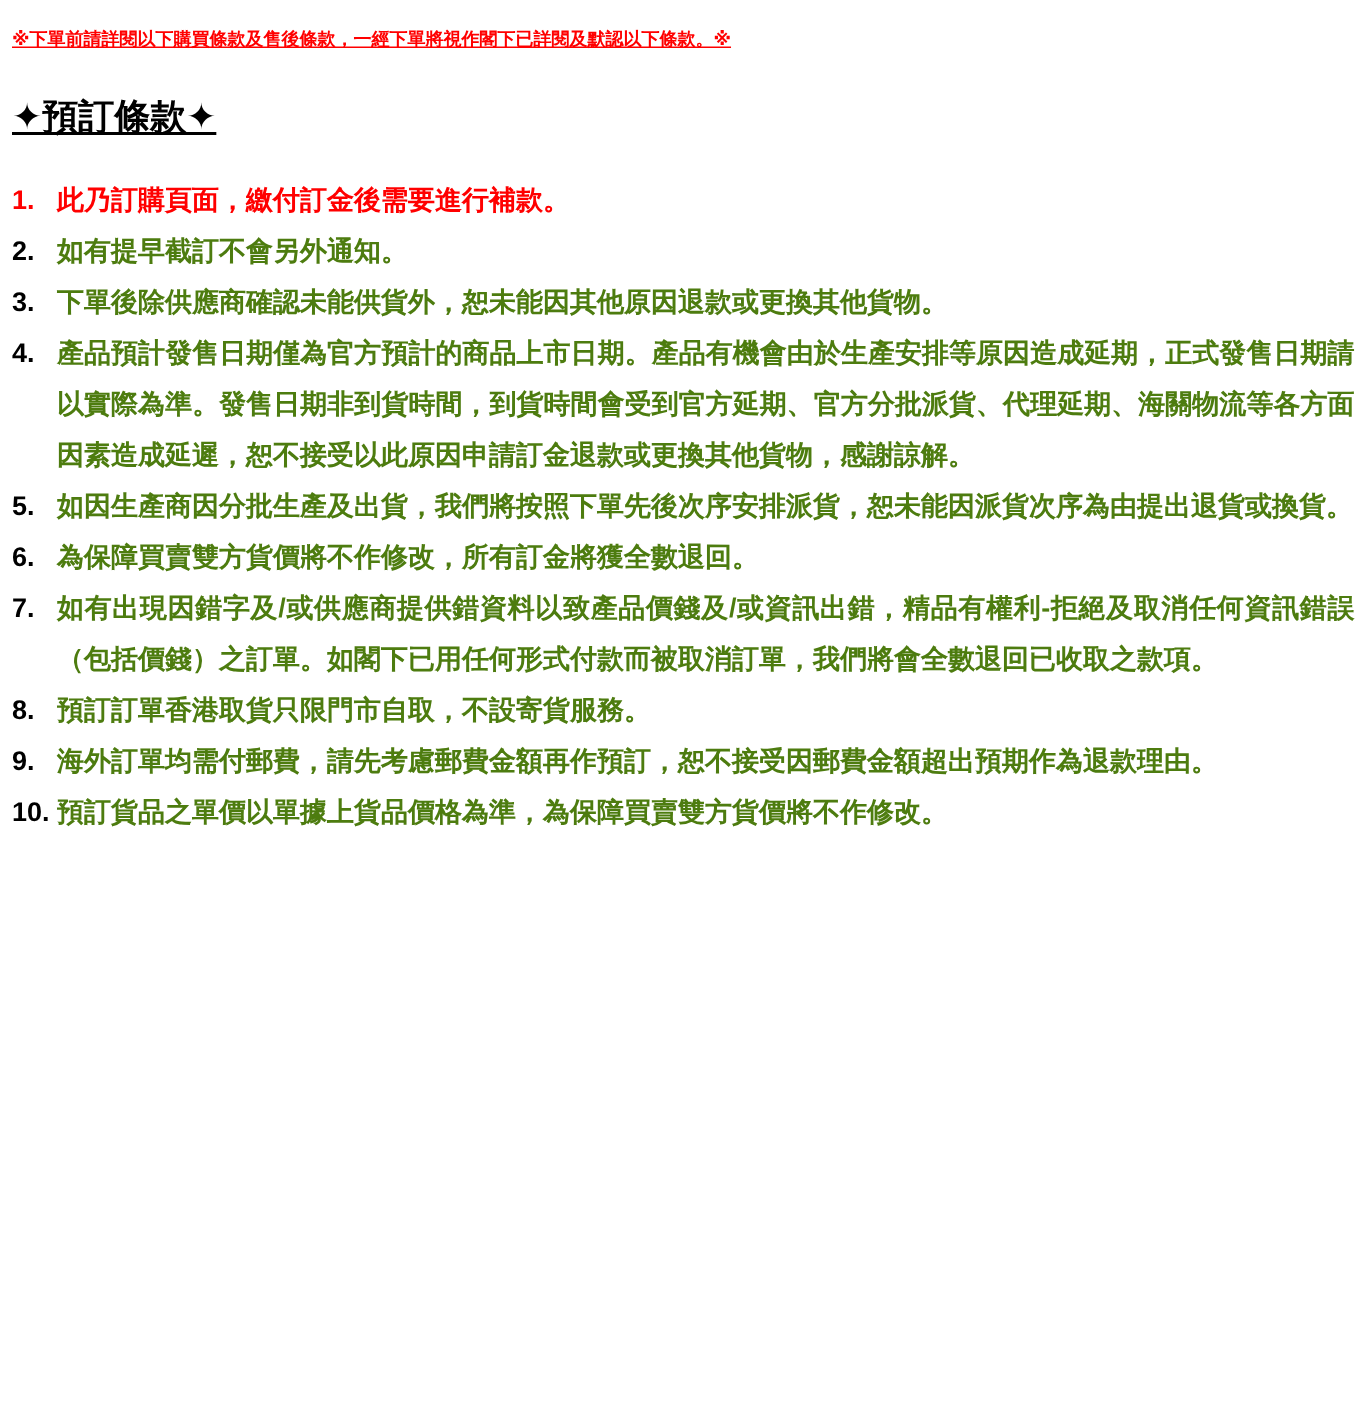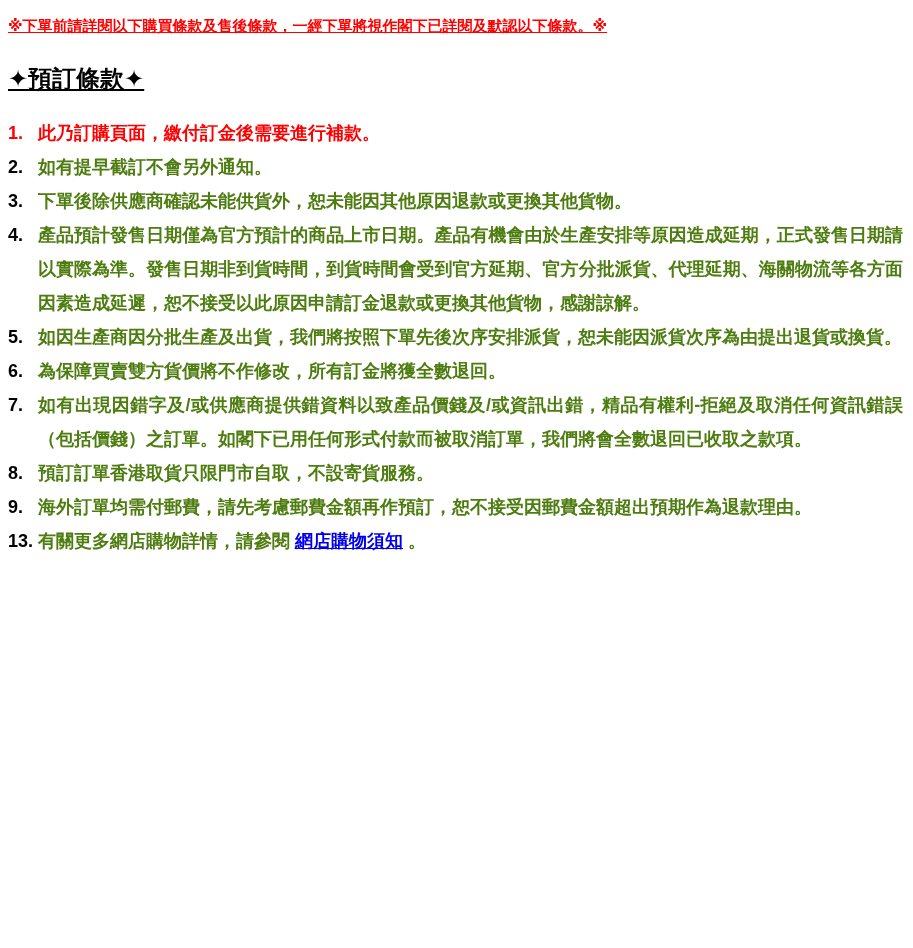--- a/index.html
+++ b/index.html
@@ -15,21 +15,21 @@
     color: #000000;
     box-sizing: border-box;
   }
   .doc {
     padding: 12px 10px 20px 8px;
     box-sizing: border-box;
   }
   .title {
     color: var(--red, #ff0000);
     text-decoration: underline;
-    font-size: 15px;
+    font-size: 12px;
     line-height: 28px;
     margin-bottom: 26px;
   }
   .section {
     color: #000000;
     font-size: 24px;
     text-decoration: underline;
     line-height: 26px;
     margin-bottom: 24px;
   }
@@ -102,17 +102,17 @@
       </div>
       <div class="term-item">
         <span class="term-num">8.</span>
         <span class="term-text"><span class="seg-normal">預訂訂單香港取貨只限門市自取，不設寄貨服務。</span></span>
       </div>
       <div class="term-item">
         <span class="term-num">9.</span>
         <span class="term-text"><span class="seg-normal">海外訂單均需付郵費，請先考慮郵費金額再作預訂，恕不接受因郵費金額超出預期作為退款理由。</span></span>
       </div>
       <div class="term-item">
-        <span class="term-num">13.</span>
-        <span class="term-text"><span class="seg-normal">有關更多網店購物詳情，請參閱 </span><span class="seg-link">網店購物須知</span><span class="seg-normal"> 。</span></span>
+        <span class="term-num">10.</span>
+        <span class="term-text"><span class="seg-normal">預訂貨品之單價以單據上貨品價格為準，為保障買賣雙方貨價將不作修改。</span></span>
       </div>
     </div>
 </div>
 
 </body></html>

